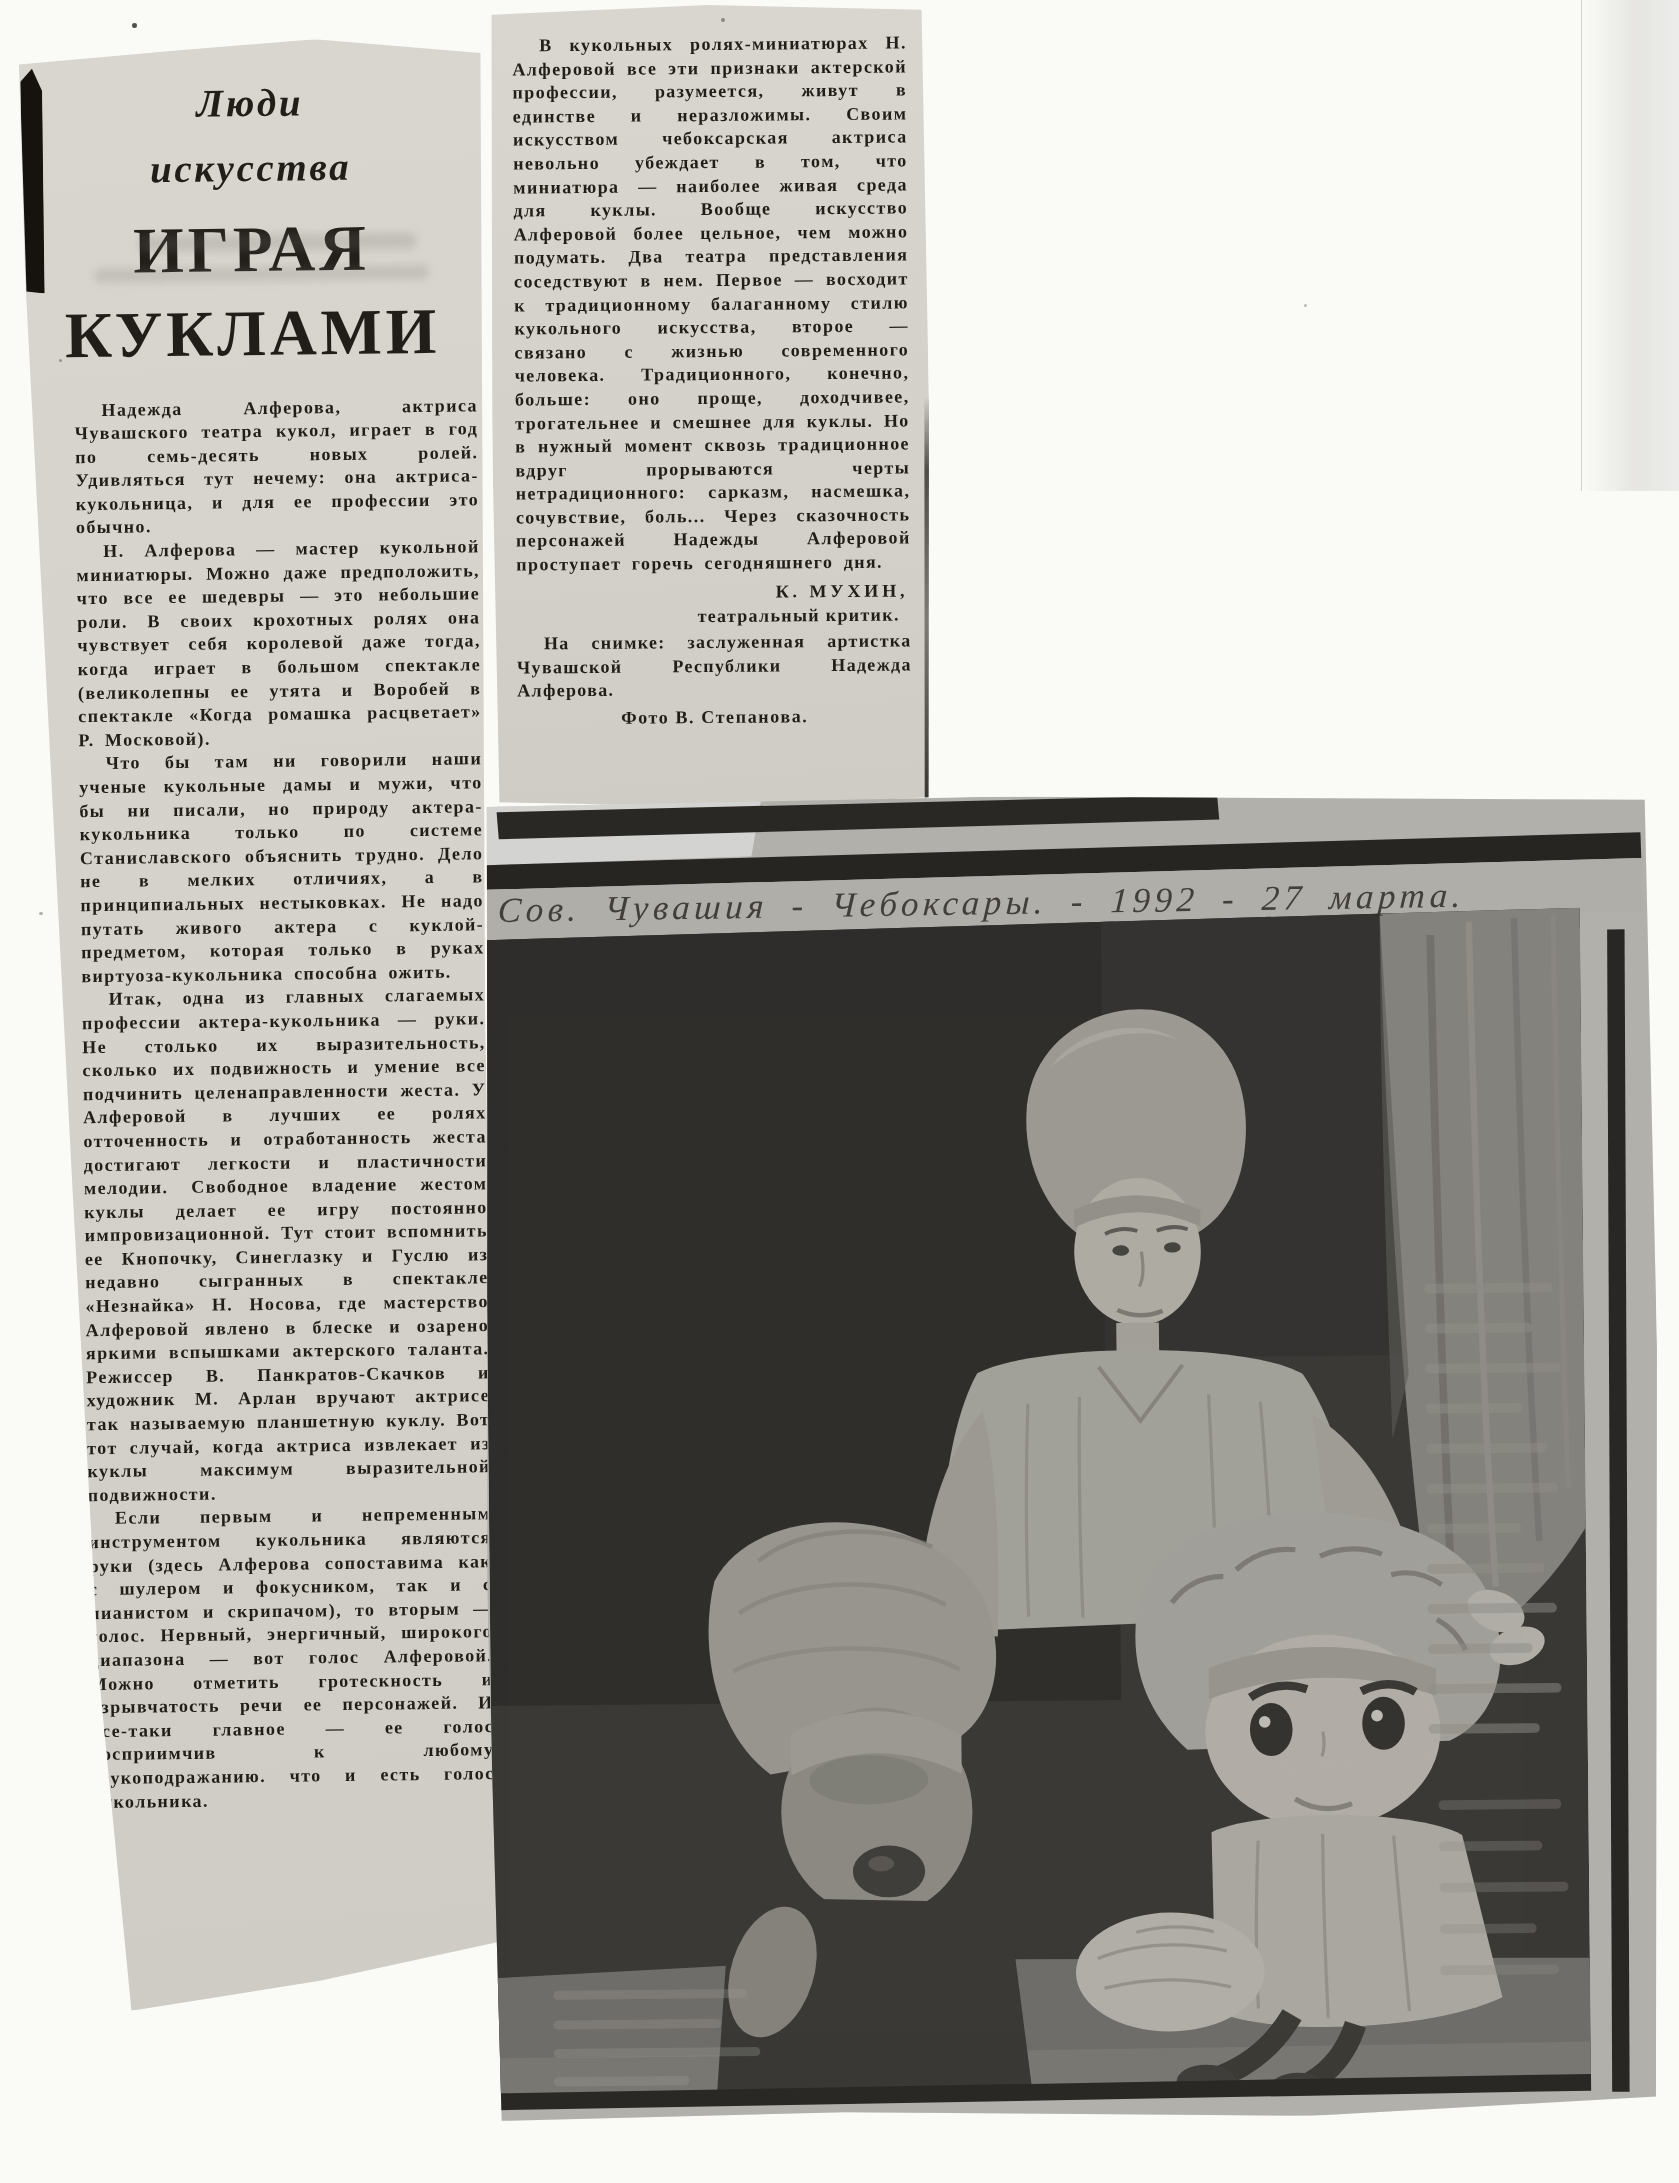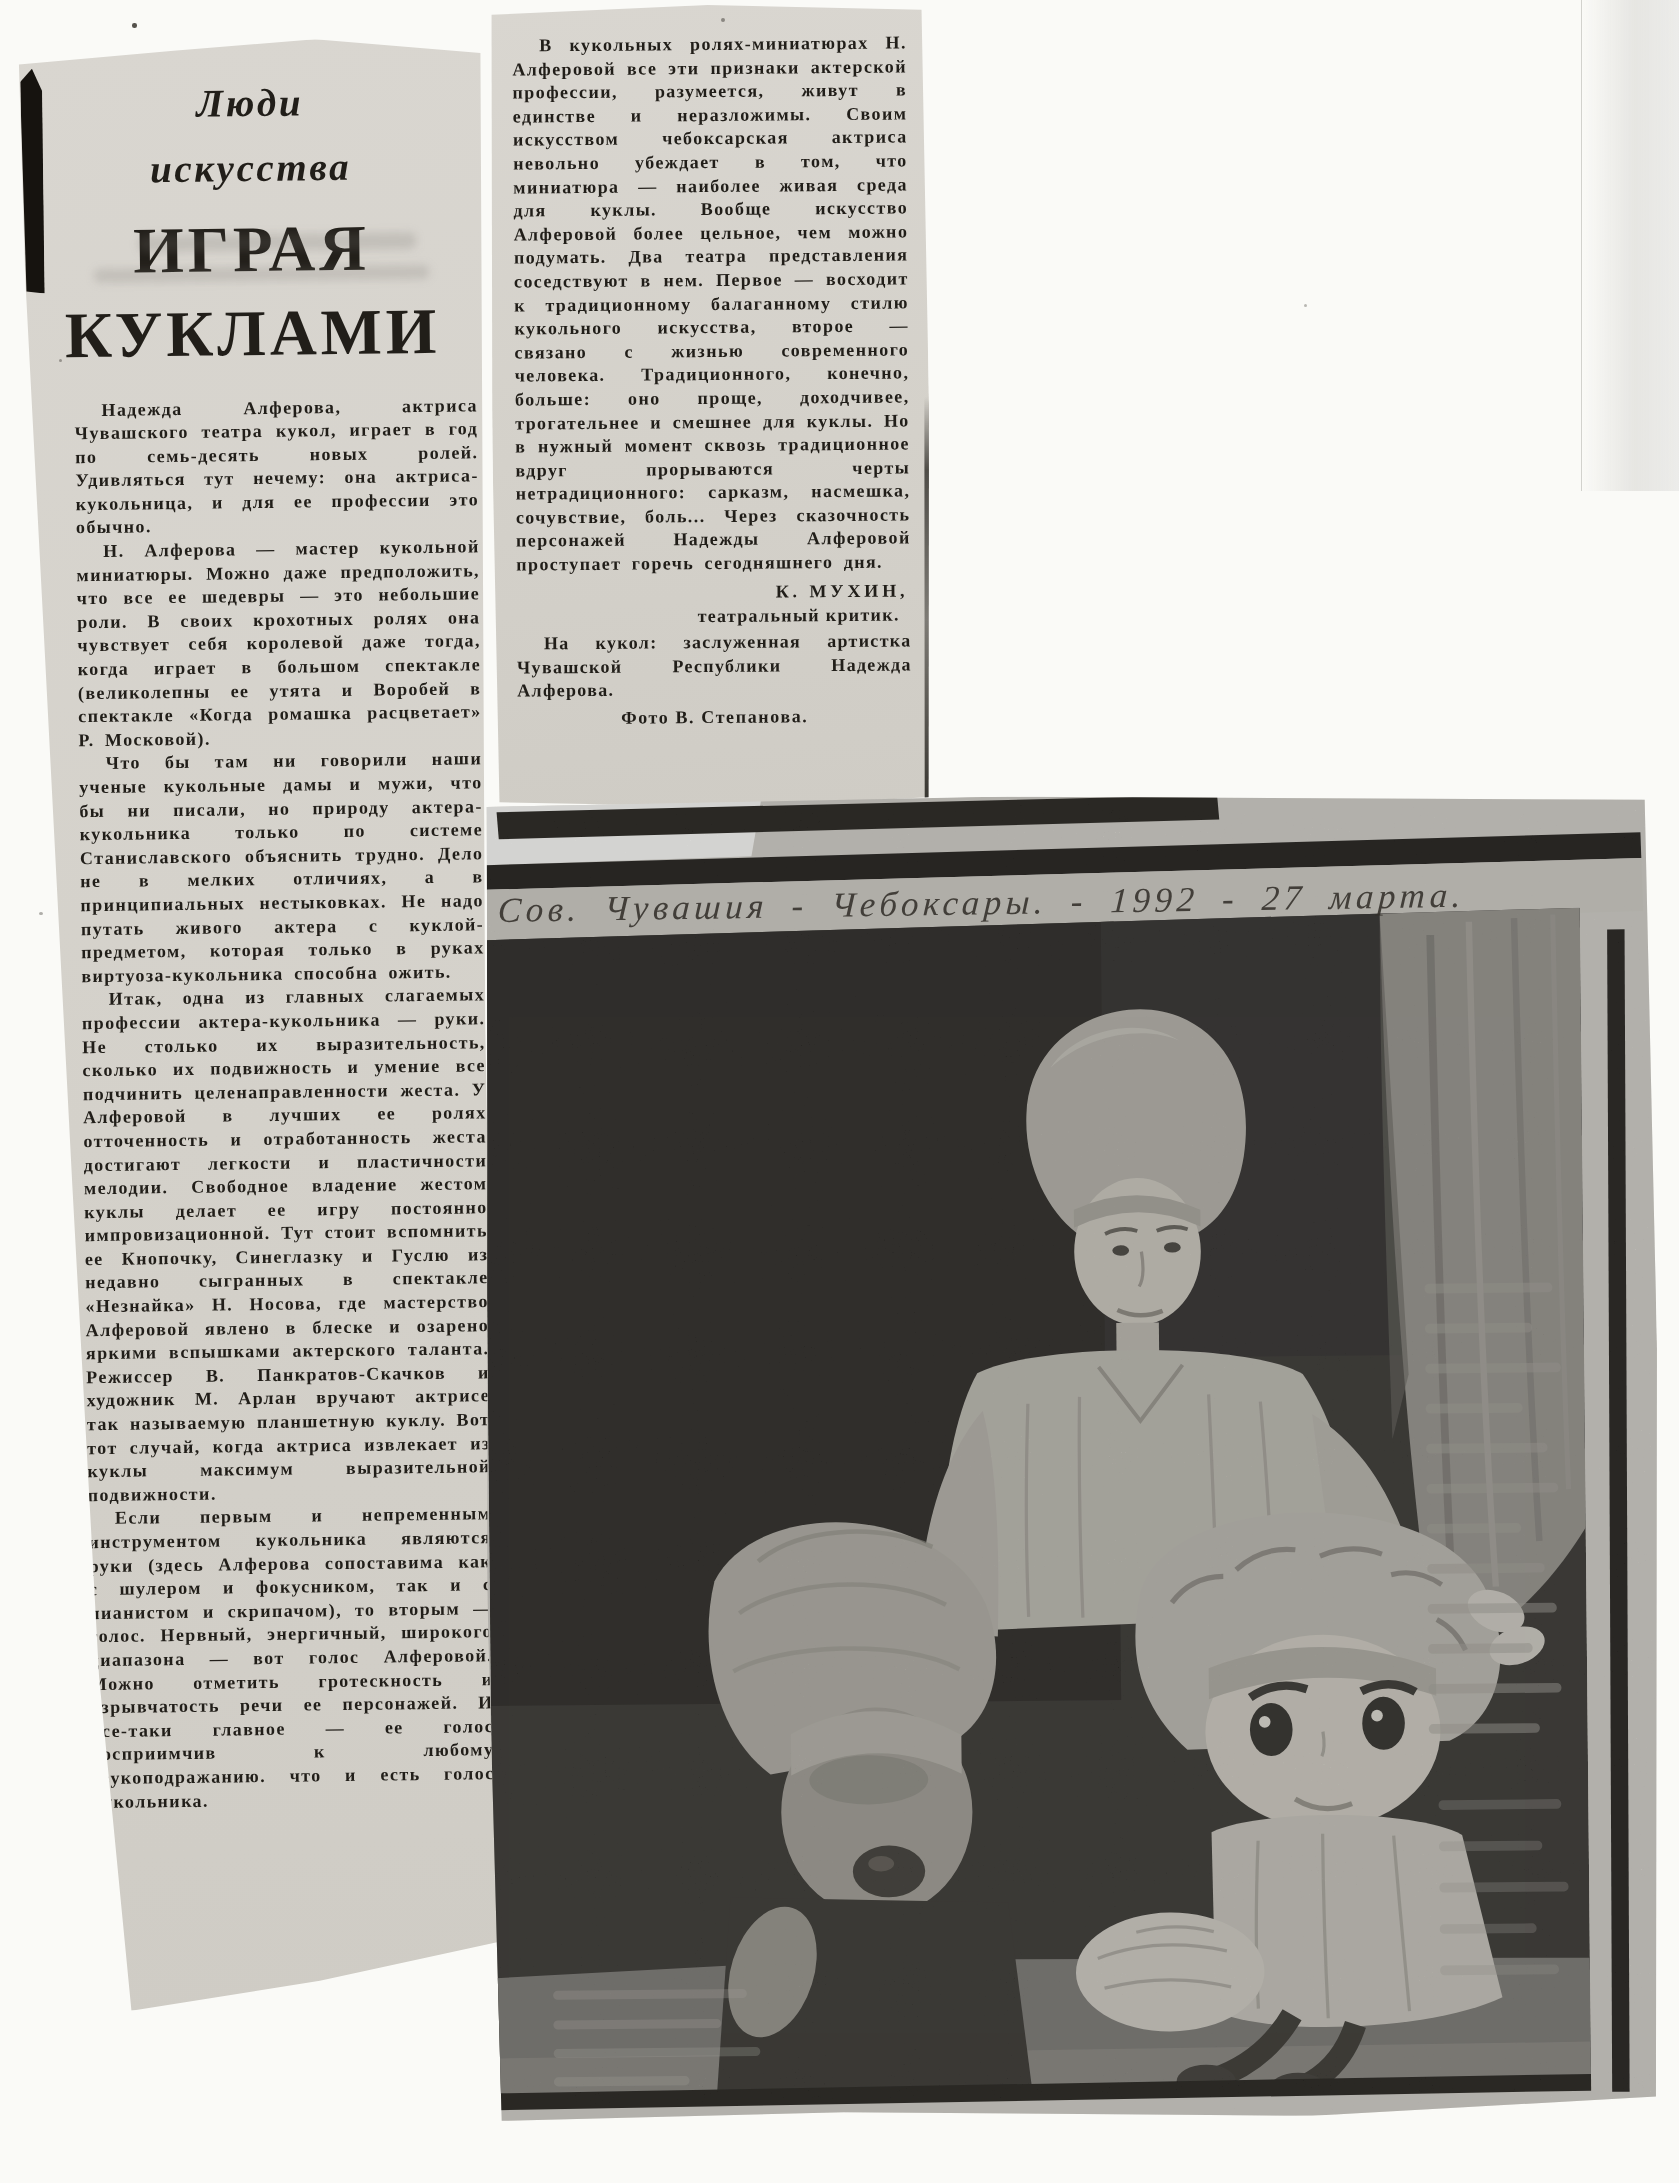--- a/index.html
+++ b/index.html
@@ -116,21 +116,21 @@
 </div>
 
 <div id="clip-mid" class="clipping">
   <div class="article-body">
     <p>В кукольных ролях-миниатюрах Н. Алферовой все эти признаки актерской профессии, разумеется, живут в единстве и неразложимы. Своим искусством чебоксарская актриса невольно убеждает в том, что миниатюра — наиболее живая среда для куклы. Вообще искусство Алферовой более цельное, чем можно подумать. Два театра представления соседствуют в нем. Первое — восходит к традиционному балаганному стилю кукольного искусства, второе — связано с жизнью современного человека. Традиционного, конечно, больше: оно проще, доходчивее, трогательнее и смешнее для куклы. Но в нужный момент сквозь традиционное вдруг прорываются черты нетрадиционного: сарказм, насмешка, сочувствие, боль... Через сказочность персонажей Надежды Алферовой проступает горечь сегодняшнего дня.</p>
   </div>
   <div class="signature">
     <div class="sig-name">К. МУХИН,</div>
     <div class="sig-title">театральный критик.</div>
   </div>
-  <p class="photo-caption"><b>На кукол:</b><span> заслуженная артистка Чувашской Республики Надежда Алферова.</span></p>
+  <p class="photo-caption"><b>На снимке:</b><span> заслуженная артистка Чувашской Республики Надежда Алферова.</span></p>
   <div class="photo-credit">Фото В. Степанова.</div>
   <div class="edge-streak"></div>
 </div>
 
 <div id="clip-photo" class="clipping">
   <svg width="1172" height="1322" viewBox="0 0 1815 2046" aria-hidden="true">
     <defs>
       <clipPath id="ph">
           <polygon points="4,214 1702,180 1702,1992 4,2008"></polygon>
         </clipPath>

